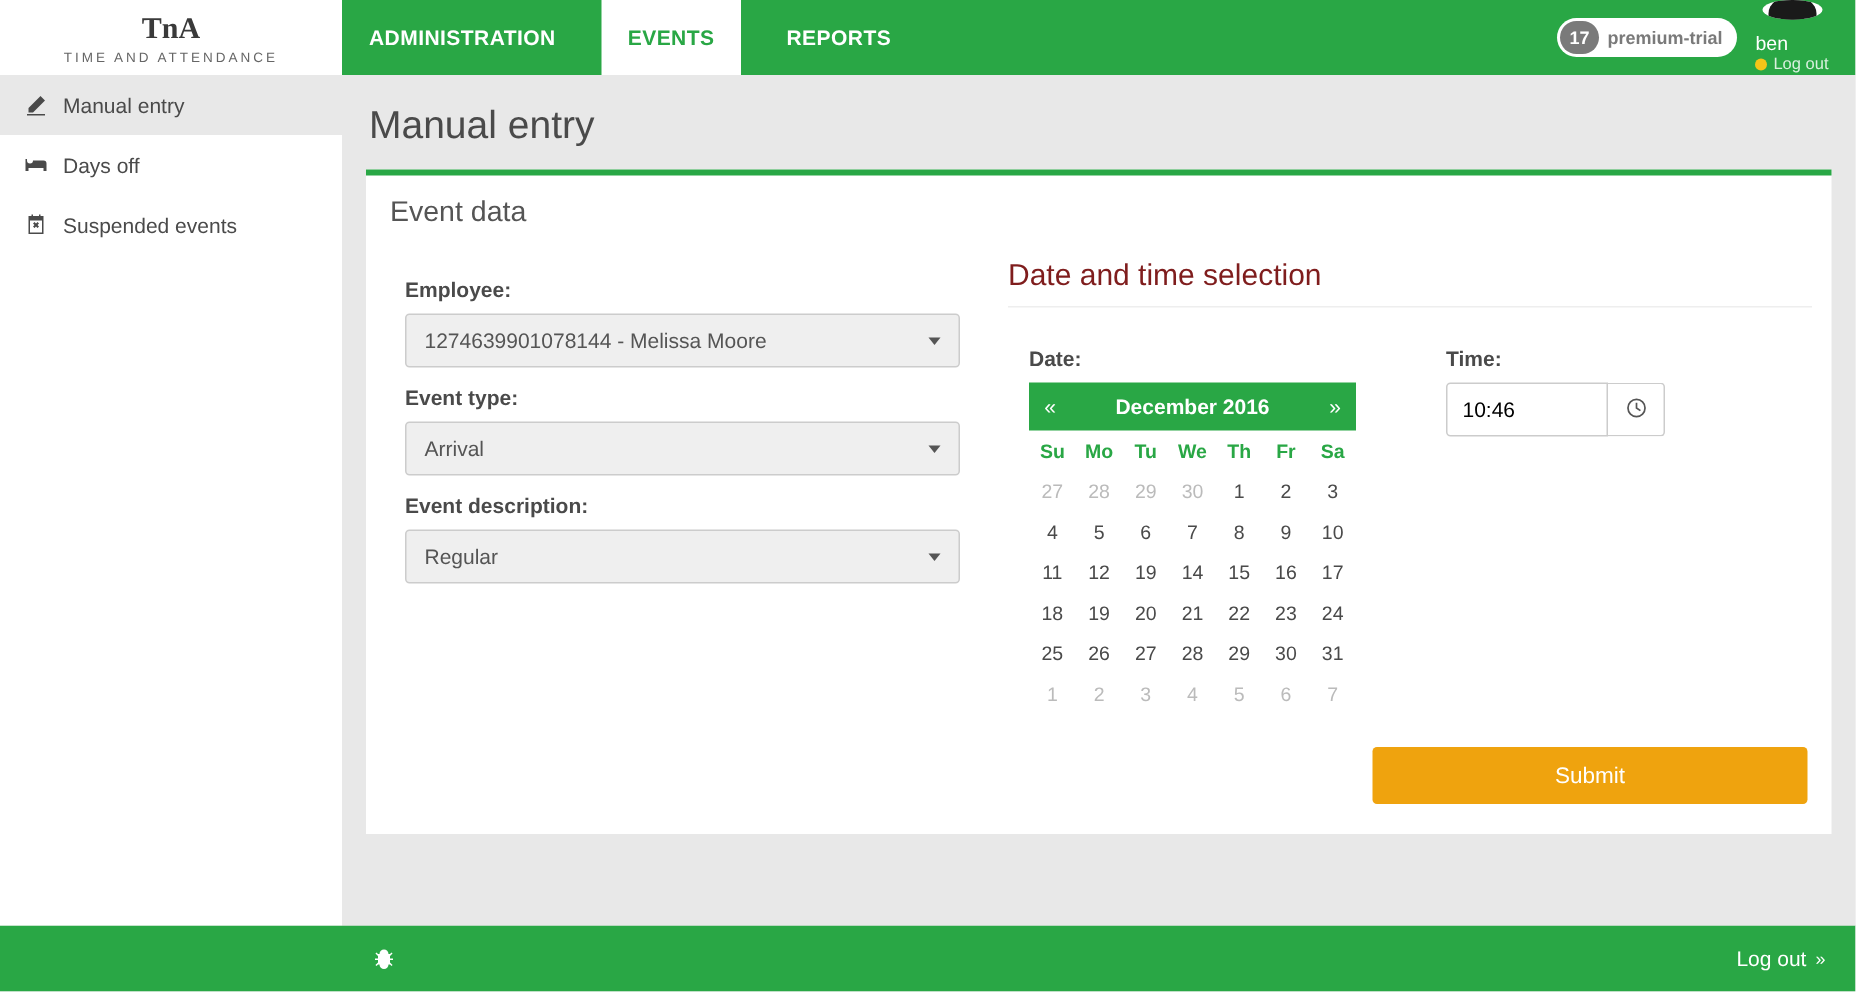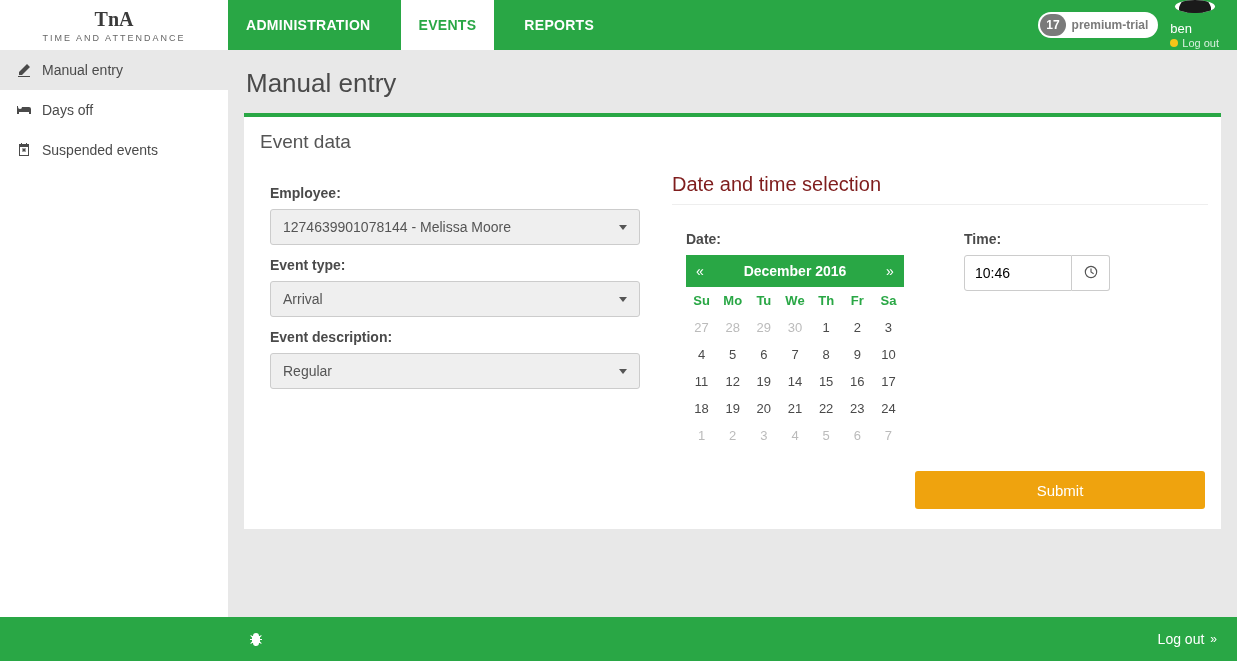--- a/index.html
+++ b/index.html
@@ -486,20 +486,29 @@
                       <tr>
                         <td>18</td>
                         <td>19</td>
                         <td>20</td>
                         <td>21</td>
                         <td>22</td>
                         <td>23</td>
                         <td>24</td>
                       </tr>
                       <tr>
+                        <td>25</td>
+                        <td>26</td>
+                        <td>27</td>
+                        <td>28</td>
+                        <td>29</td>
+                        <td>30</td>
+                        <td>31</td>
+                      </tr>
+                      <tr>
                         <td class="muted">1</td>
                         <td class="muted">2</td>
                         <td class="muted">3</td>
                         <td class="muted">4</td>
                         <td class="muted">5</td>
                         <td class="muted">6</td>
                         <td class="muted">7</td>
                       </tr>
                     </tbody>
                 </table>

